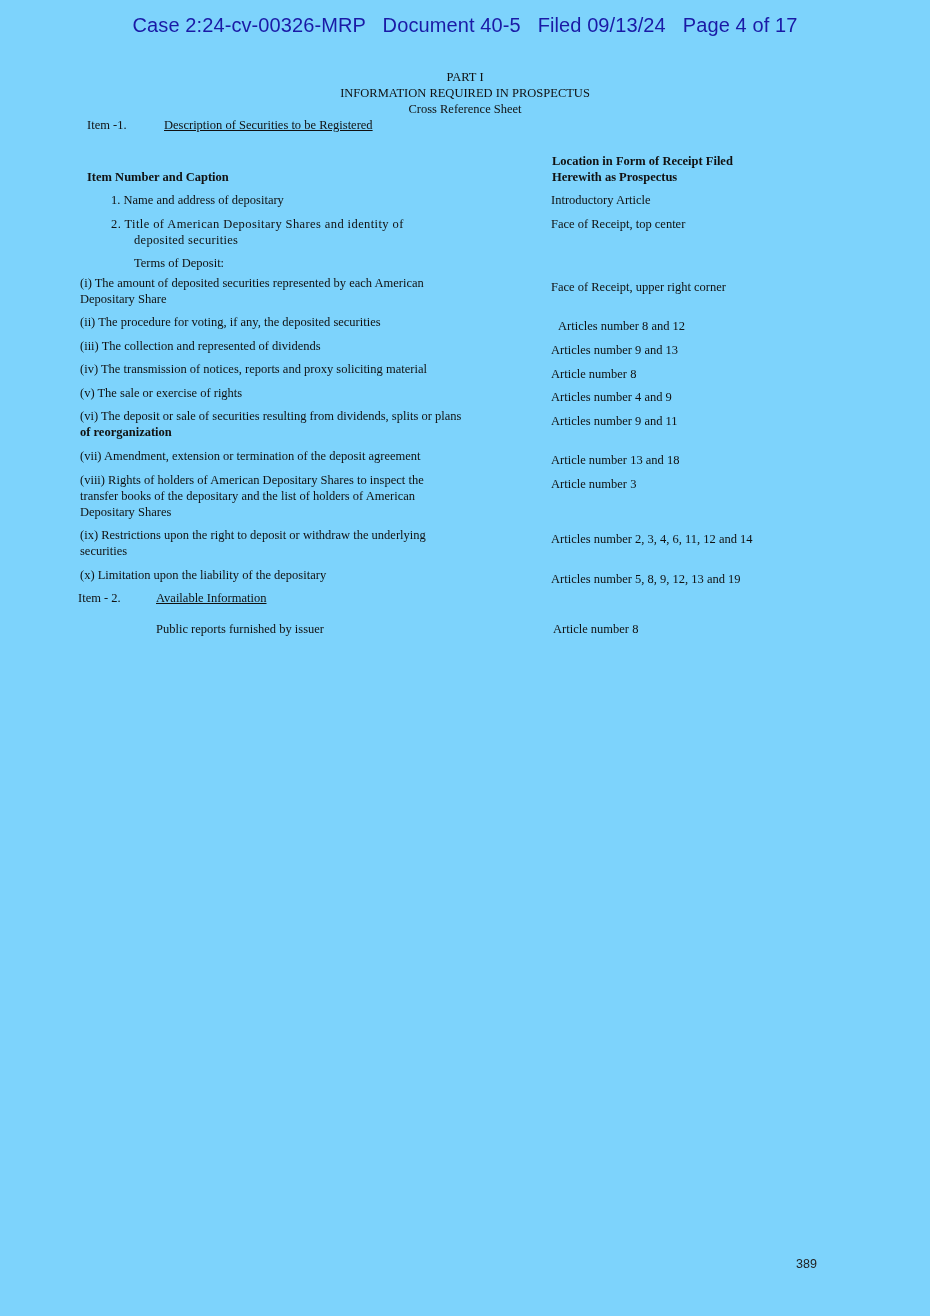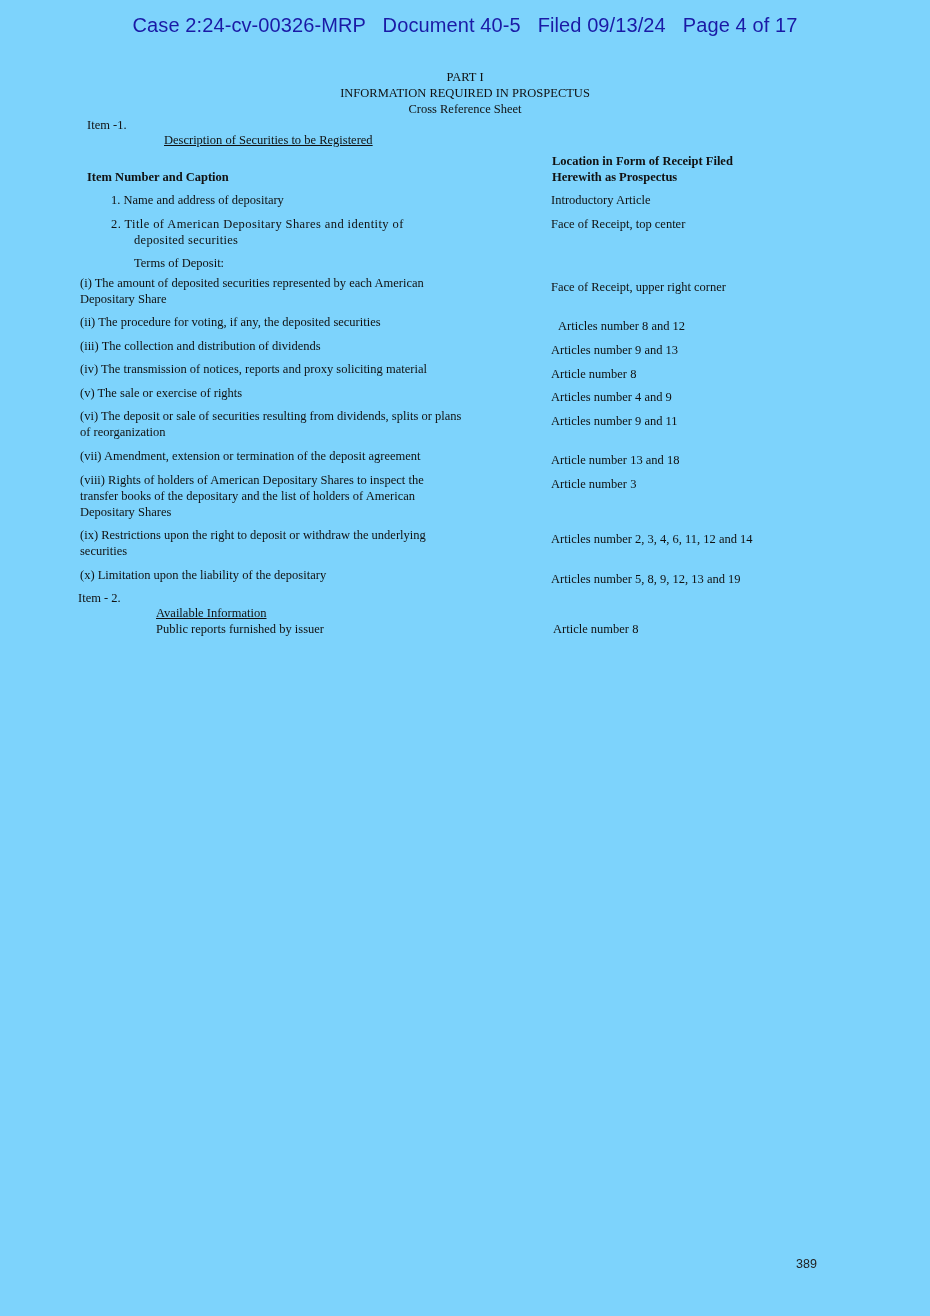--- a/index.html
+++ b/index.html
@@ -6,21 +6,21 @@
     body { width: 930px; height: 1316px; position: relative; overflow: hidden; }
     .page { position: absolute; left: 0; top: 0; width: 930px; height: 1316px; background: #7dd3fc; }
     .stamp {
       position: absolute; left: 0; top: 14px; width: 930px; text-align: center;
       font-family: "Liberation Sans", sans-serif; font-size: 20px; color: #1a1aa6;
       white-space: pre; letter-spacing: 0.1px;
     }
     .t { position: absolute; font-family: "Liberation Serif", serif; font-size: 12.5px; color: #111; white-space: nowrap; line-height: 16px; }
     .c { text-align: center; }
     .b { font-weight: bold; }
-    .u { text-decoration: underline; margin-top: 15px; }
+    .u { text-decoration: underline; }
     .pnum { position: absolute; left: 796px; top: 1257px; font-family: "Liberation Sans", sans-serif; font-size: 12.5px; color: #222; }
   </style>
 </head>
 <body>
 
 <div class="page">
 
   <div class="stamp"><span>Case 2:24-cv-00326-MRP</span>   <span>Document 40-5</span>   <span>Filed 09/13/24</span>   <span>Page 4 of 17</span></div>
 
   <div class="t c" style="left:0; width:930px; top:69px;">PART I</div>
@@ -43,31 +43,31 @@
 
   <div class="t" style="left:134px; top:255px;">Terms of Deposit:</div>
 
   <div class="t" style="left:80px; top:275px;">(i) The amount of deposited securities represented by each American</div>
   <div class="t" style="left:80px; top:291px;">Depositary Share</div>
   <div class="t" style="left:551px; top:279px;">Face of Receipt, upper right corner</div>
 
   <div class="t" style="left:80px; top:314px;">(ii) The procedure for voting, if any, the deposited securities</div>
   <div class="t" style="left:558px; top:318px;">Articles number 8 and 12</div>
 
-  <div class="t" style="left:80px; top:338px;">(iii) The collection and distribution of dividends</div>
+  <div class="t" style="left:80px; top:338px;">(iii) The collection and represented of dividends</div>
   <div class="t" style="left:551px; top:342px;">Articles number 9 and 13</div>
 
   <div class="t" style="left:80px; top:361px;">(iv) The transmission of notices, reports and proxy soliciting material</div>
   <div class="t" style="left:551px; top:366px;">Article number 8</div>
 
   <div class="t" style="left:80px; top:385px;">(v) The sale or exercise of rights</div>
   <div class="t" style="left:551px; top:389px;">Articles number 4 and 9</div>
 
   <div class="t" style="left:80px; top:408px;">(vi) The deposit or sale of securities resulting from dividends, splits or plans</div>
-  <div class="t" style="left:80px; top:424px;">of reorganization</div>
+  <div class="t" style="left:80px; top:424px;font-weight:bold;">of reorganization</div>
   <div class="t" style="left:551px; top:413px;">Articles number 9 and 11</div>
 
   <div class="t" style="left:80px; top:448px;">(vii) Amendment, extension or termination of the deposit agreement</div>
   <div class="t" style="left:551px; top:452px;">Article number 13 and 18</div>
 
   <div class="t" style="left:80px; top:472px;">(viii) Rights of holders of American Depositary Shares to inspect the</div>
   <div class="t" style="left:80px; top:488px;">transfer books of the depositary and the list of holders of American</div>
   <div class="t" style="left:80px; top:504px;">Depositary Shares</div>
   <div class="t" style="left:551px; top:476px;">Article number 3</div>
 

